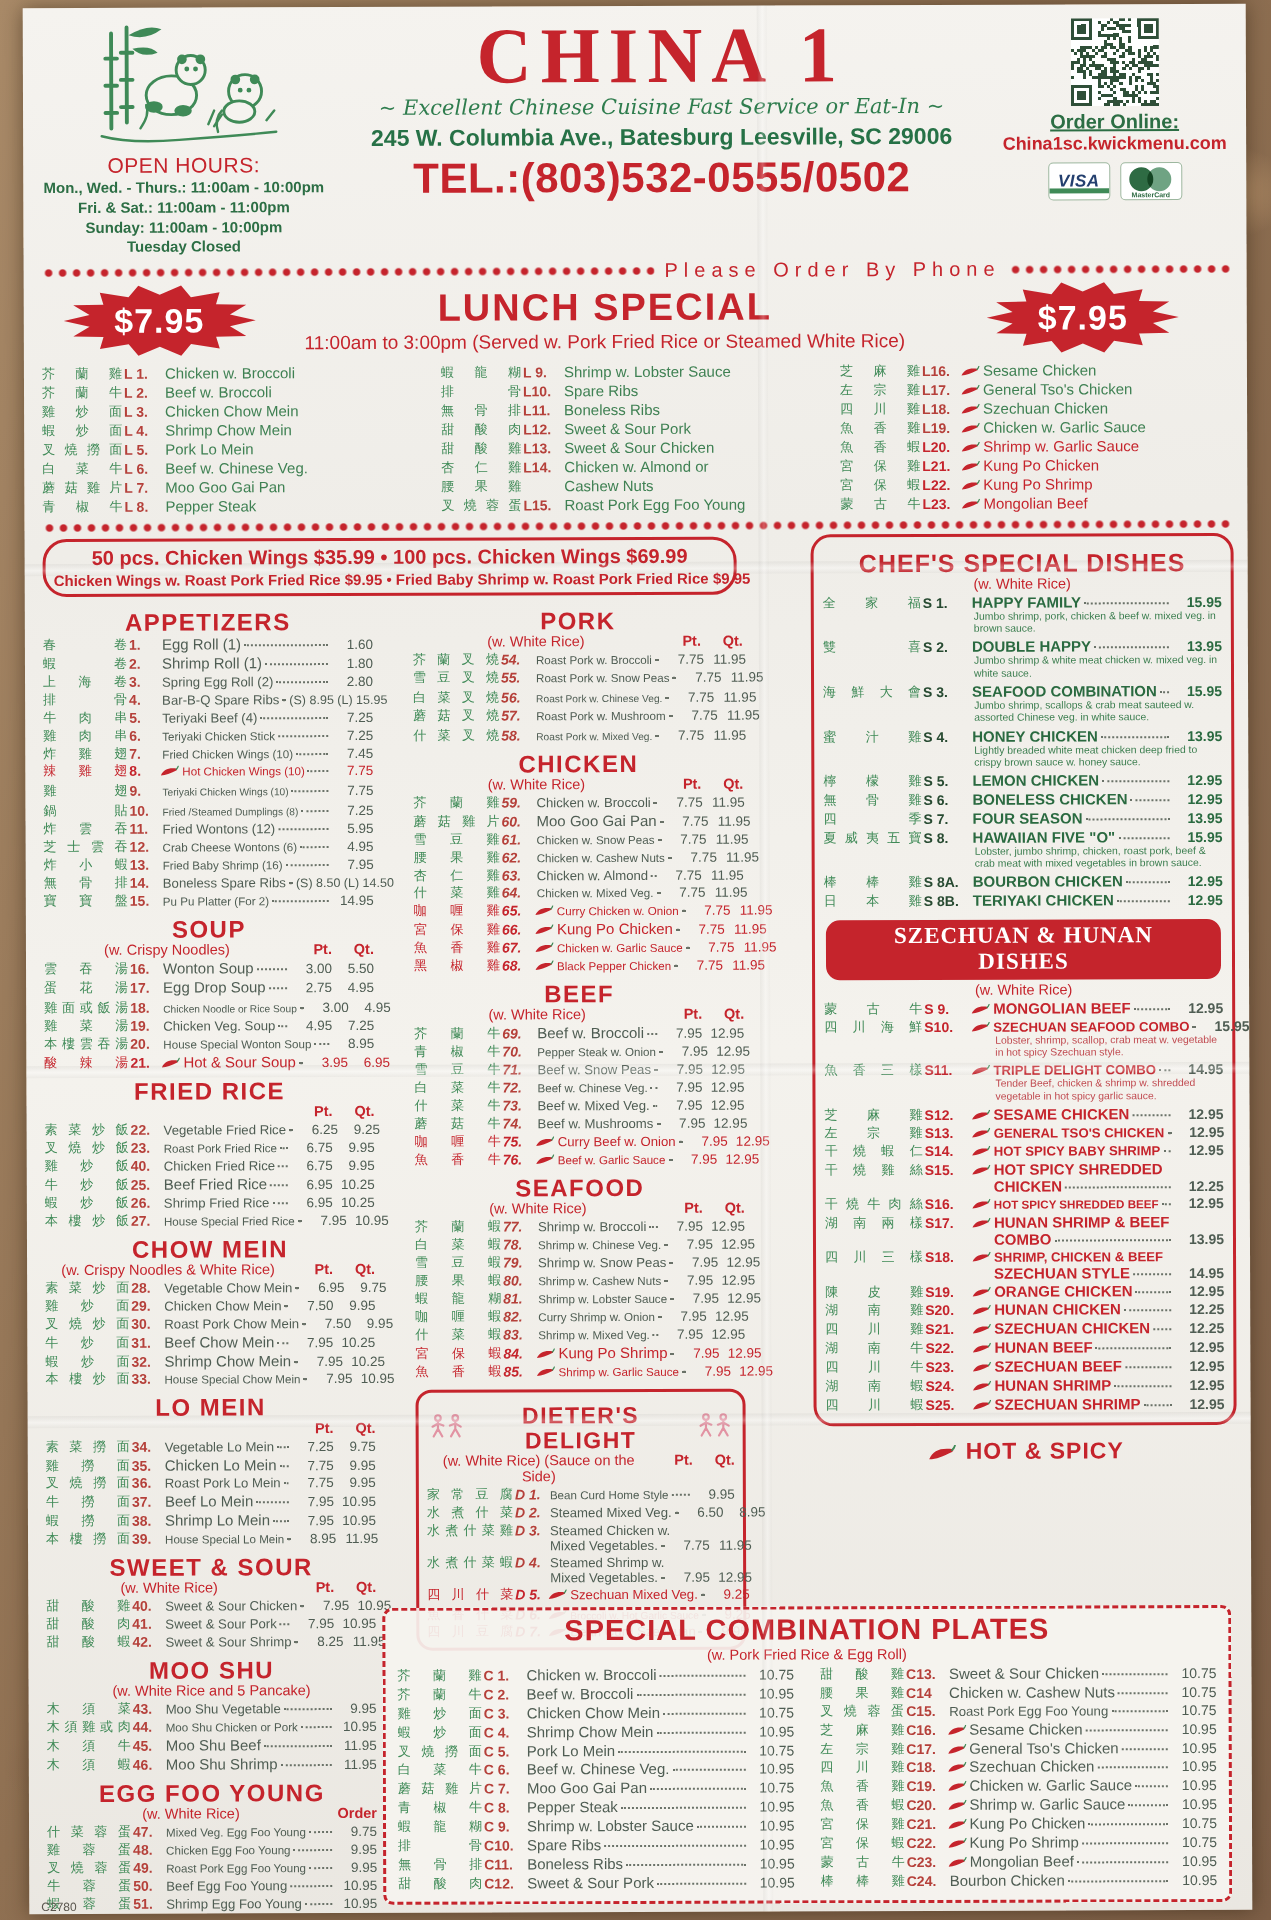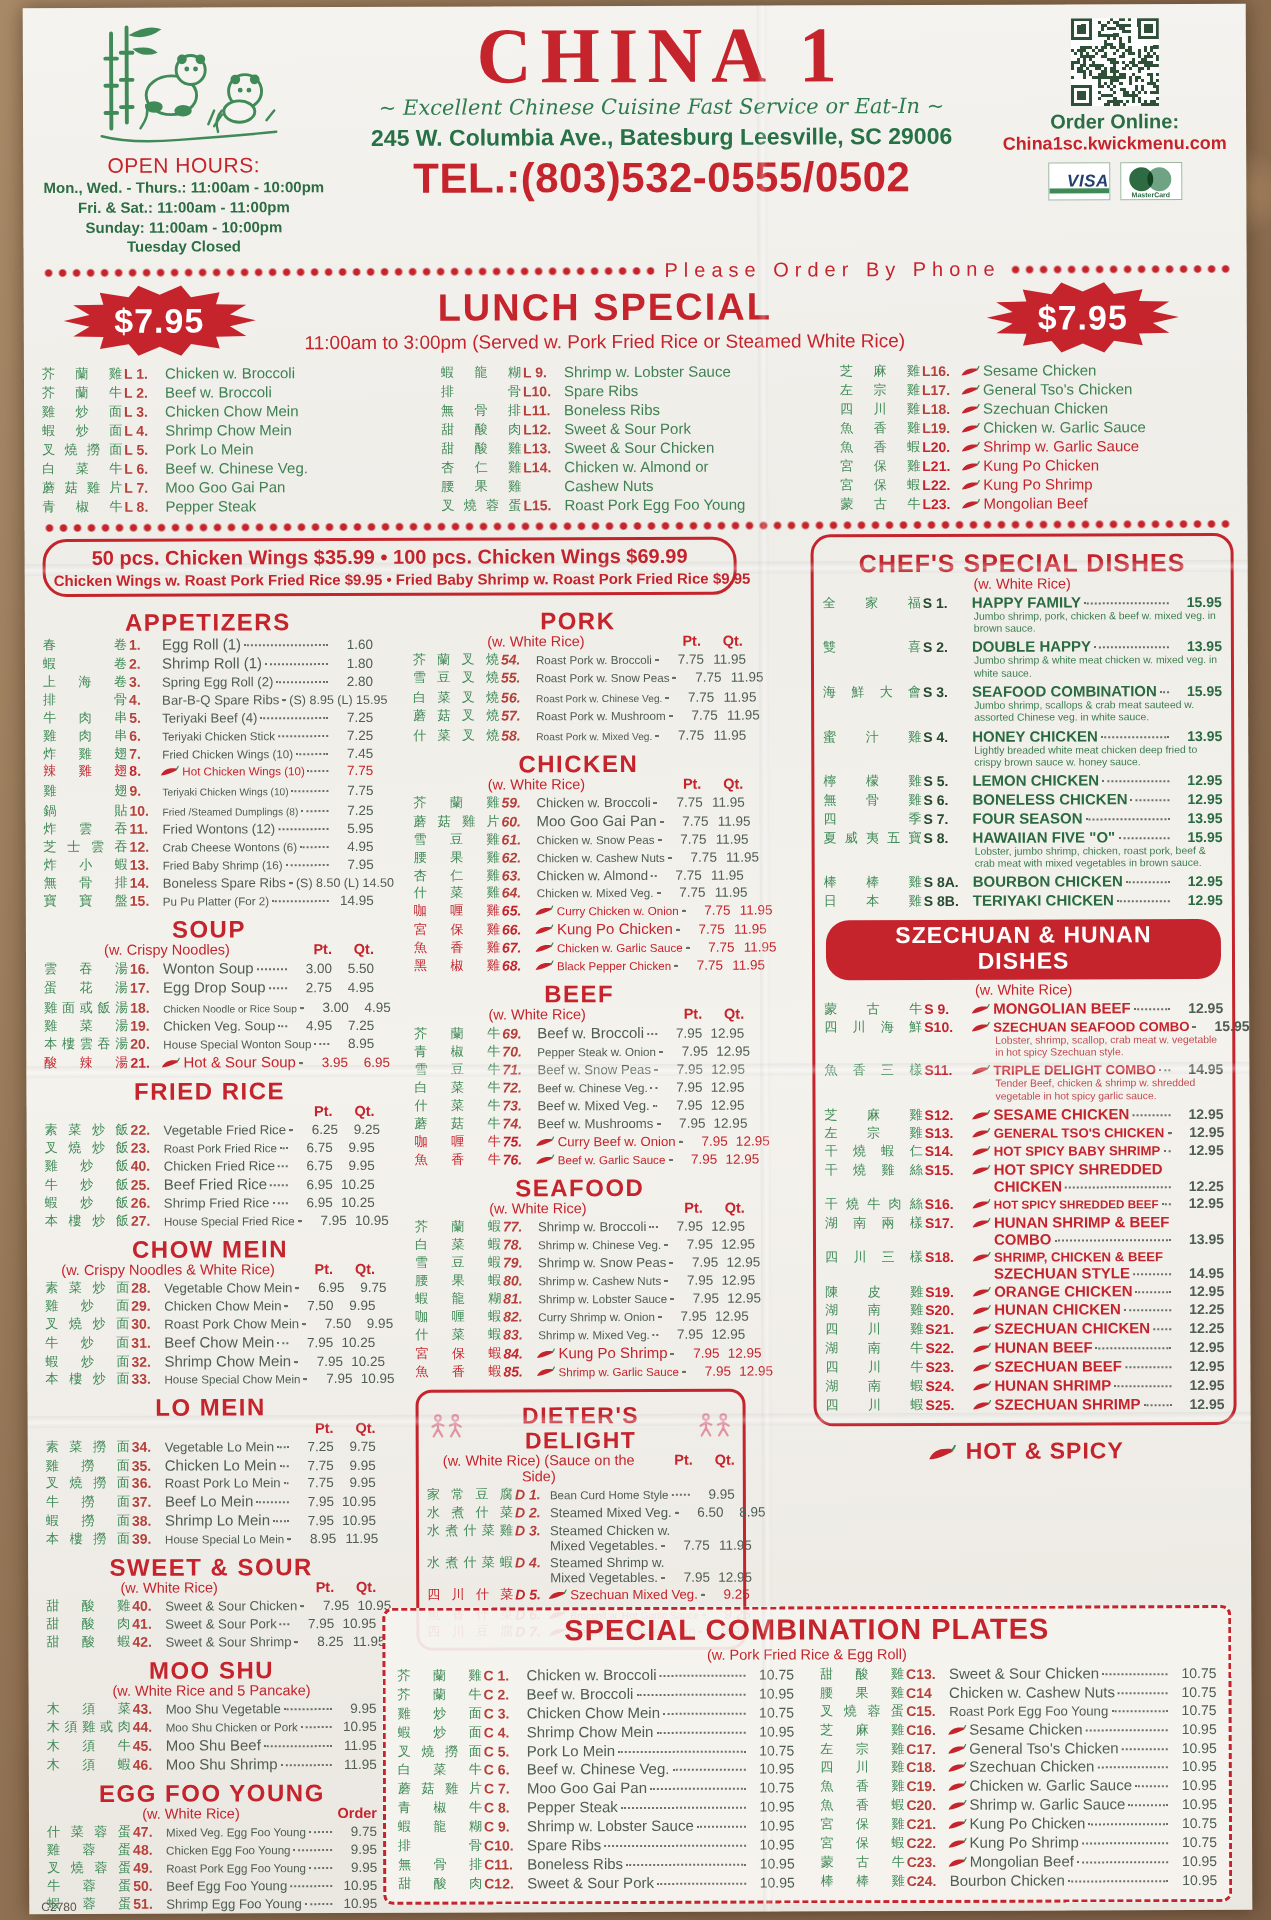--- a/index.html
+++ b/index.html
@@ -39,25 +39,25 @@
   .oh-label{color:var(--red);font-weight:normal;font-size:21px;letter-spacing:.5px;}
   .oh-line{color:var(--dkgreen);font-weight:bold;font-size:15px;line-height:1.32;}
   .brand{text-align:center;}
   .title{font-family:"Liberation Serif",serif;font-weight:bold;color:var(--red);
     font-size:76px;line-height:.98;letter-spacing:9px;transform:scaleY(1.04);}
   .subtitle{font-family:"DejaVu Serif",serif;font-style:italic;color:#2f7d4e;font-size:21px;margin-top:3px;}
   .address{color:#267146;font-weight:bold;font-size:23px;margin-top:5px;}
   .phone{color:var(--red);font-weight:bold;font-size:42px;margin-top:3px;letter-spacing:.5px;}
   .right-head{text-align:center;}
   .qr{margin:2px auto 0;display:block;}
-  .oo-label{color:var(--dkgreen);font-weight:bold;font-size:20px;margin-top:4px;}
+  .oo-label{color:var(--dkgreen);font-weight:bold;font-size:20px;margin-top:4px;text-decoration:underline;}
   .oo-url{color:var(--red);font-size:18px;font-weight:bold;}
   .cards{display:flex;justify-content:center;gap:10px;margin-top:8px;}
-  .card{width:62px;height:38px;background:#fff;border:1px solid #9db79f;border-radius:0;
-    display:flex;align-items:center;justify-content:flex-end;position:relative;overflow:hidden;}
+  .card{width:62px;height:38px;background:#fff;border:1px solid #9db79f;border-radius:5px;
+    display:flex;align-items:center;justify-content:center;position:relative;overflow:hidden;}
   .visa-txt{font-style:italic;font-weight:bold;font-size:17px;color:#233f6e;letter-spacing:.5px;}
   .card .stripe{position:absolute;left:0;right:0;bottom:6px;height:5px;background:#3f8a57;}
   .mc-circ{position:absolute;width:24px;height:24px;border-radius:50%;top:4px;}
   .mc1{left:8px;background:#2e6b43;}
   .mc2{left:26px;background:#6fa383;mix-blend-mode:multiply;}
   .mc-txt{position:absolute;bottom:1px;left:0;right:0;font-size:7px;color:#2e6b43;font-weight:bold;text-align:center;}
 
   
   .dotsline{display:flex;align-items:center;gap:10px;margin:4px 2px 2px;}
   .dots{flex:1;height:10px;
@@ -128,22 +128,22 @@
 
   
   .rbox{border:3.5px solid var(--red);border-radius:20px;padding:6px 9px 8px;margin-top:2px;}
   .chef .stitle{font-size:25px;letter-spacing:1px;}
   .chef .zh,.szech .zh{width:98px;}
   .chef .num,.szech .num{width:48px;}
   .chef .num{color:#274a31;}
   .chef .nm{color:var(--chef);font-weight:bold;}
   .chef .pr,.szech .pr{width:50px;font-weight:bold;font-size:14px;}
   .chef .pr{color:var(--chef);}
-  .szhead{background:var(--red);color:#fff;border-radius:23px;text-align:center;
-    padding:3px 6px 5px;margin:10px 2px 2px;font-weight:bold;font-size:23px;line-height:1.12;letter-spacing:1px;}
+  .szhead{background:var(--red);color:#fff;border-radius:14px;text-align:center;
+    padding:3px 6px 5px;margin:10px 2px 2px;font-weight:bold;font-size:23px;line-height:1.12;letter-spacing:1px;font-family:Liberation Serif, serif;}
   .szech .nm{color:var(--red);font-weight:bold;}
   .szech .num{color:var(--red);}
   .szech .desc{color:#c04a50;}
   .legend{display:flex;align-items:center;justify-content:center;gap:9px;
     color:var(--red);font-weight:bold;font-size:23px;margin-top:12px;letter-spacing:1px;}
   .legend .chili{width:30px;} .legend .chili svg{width:30px;height:16px;}
 
   
   .combos{position:absolute;left:336px;right:6px;bottom:2px;border:3px dashed var(--red);
     border-radius:10px;padding:4px 12px 8px;background:rgba(245,243,239,.92);}

